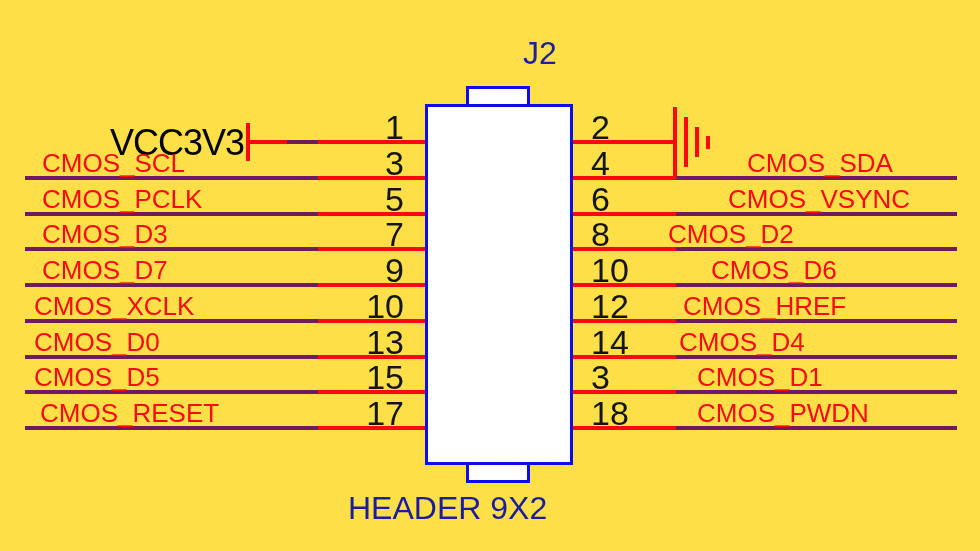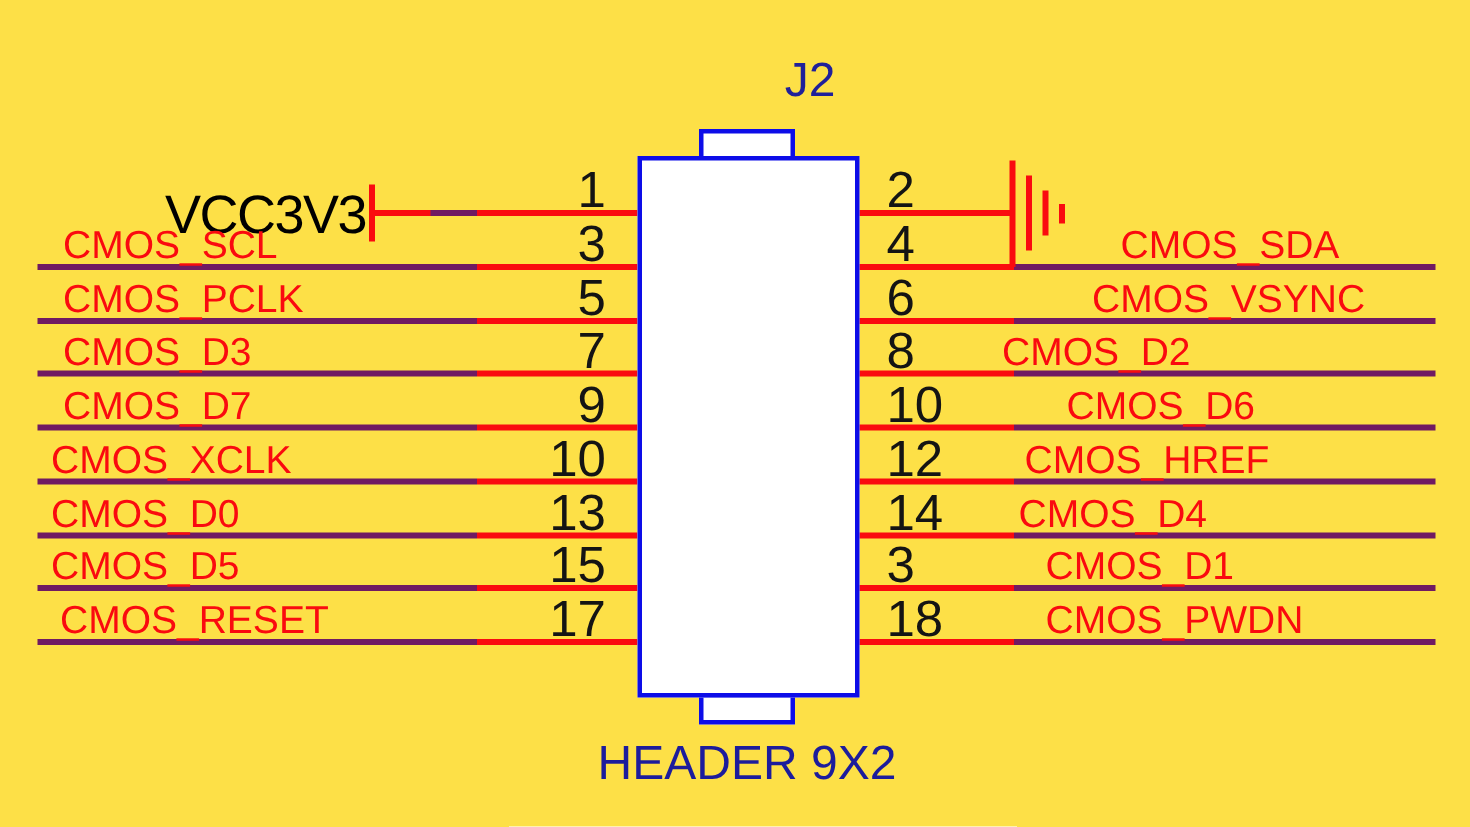--- a/index.html
+++ b/index.html
@@ -6,21 +6,21 @@
   #canvas {
     position:relative; width:980px; height:551px; background:#fde047;
     font-family:"Liberation Sans", sans-serif; overflow:hidden;
   }
   
   .designator {
     position:absolute; left:500px; top:37px; width:80px; text-align:center;
     color:#20209a; font-size:32px; line-height:32px;
   }
   .part-label {
-    position:absolute; left:348px; top:492px; width:300px; text-align:center;
+    position:absolute; left:348px; top:492px; width:300px; text-align:left;
     color:#1c1c9c; font-size:32px; line-height:32px;
   }
   .body-box {
     position:absolute; left:425px; top:104px; width:148px; height:361px;
     border:3px solid #0d0de8; box-sizing:border-box; background:#ffffff; z-index:3;
   }
   .tab { position:absolute; left:466px; width:64px; height:21px;
     border:3px solid #0d0de8; box-sizing:border-box; background:#ffffff; z-index:2; }
   .tab-top { top:86px; }
   .tab-bottom { top:462px; }

